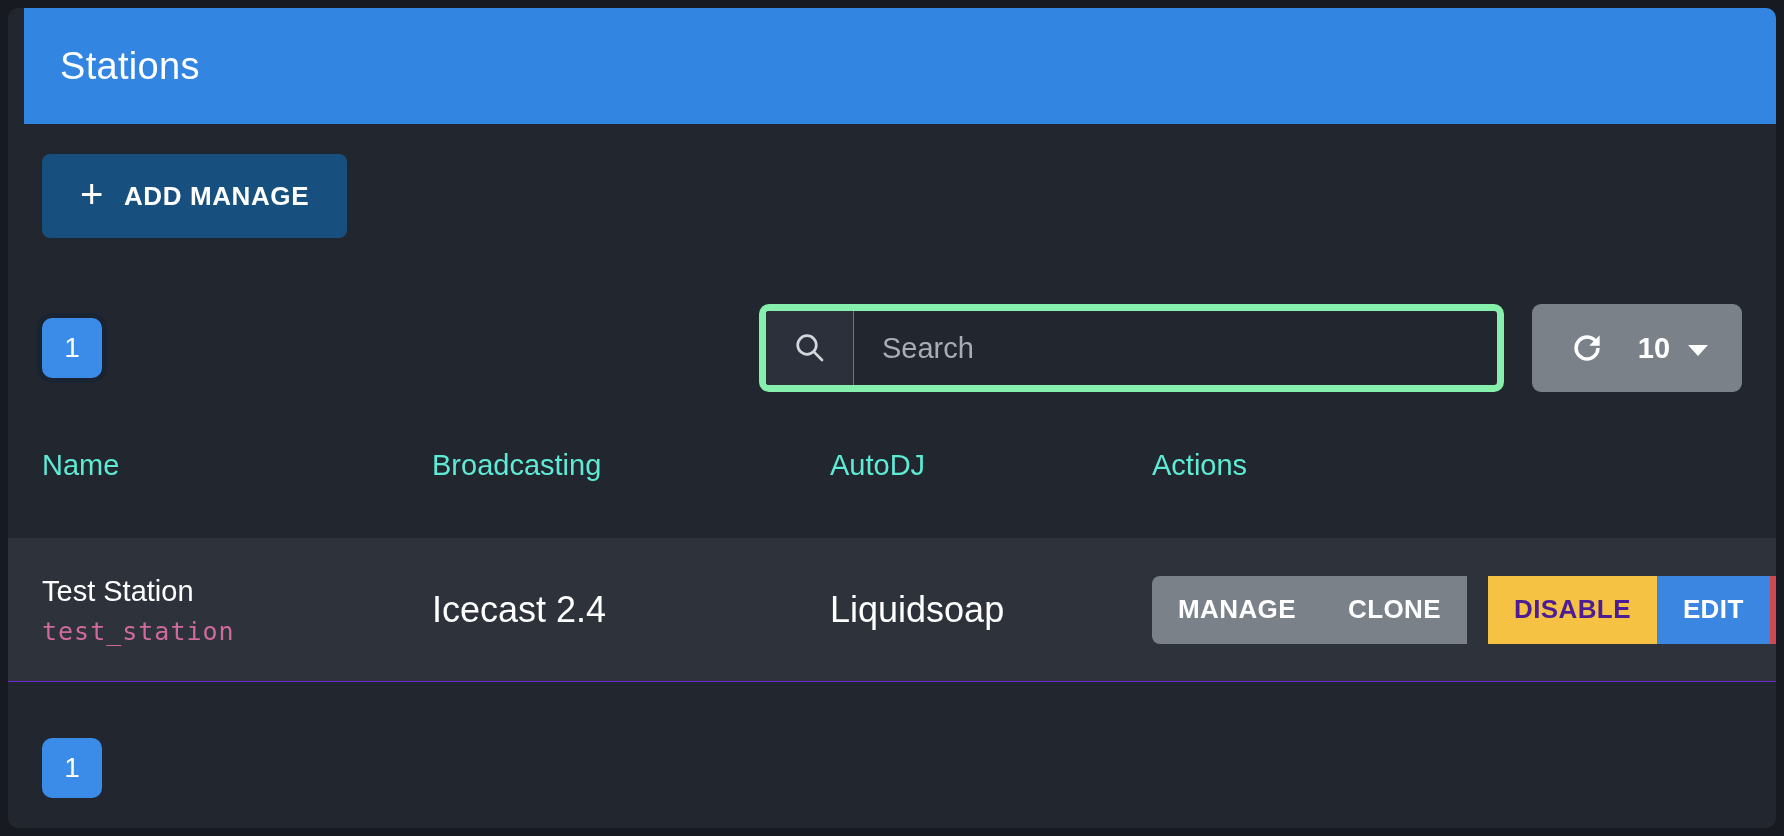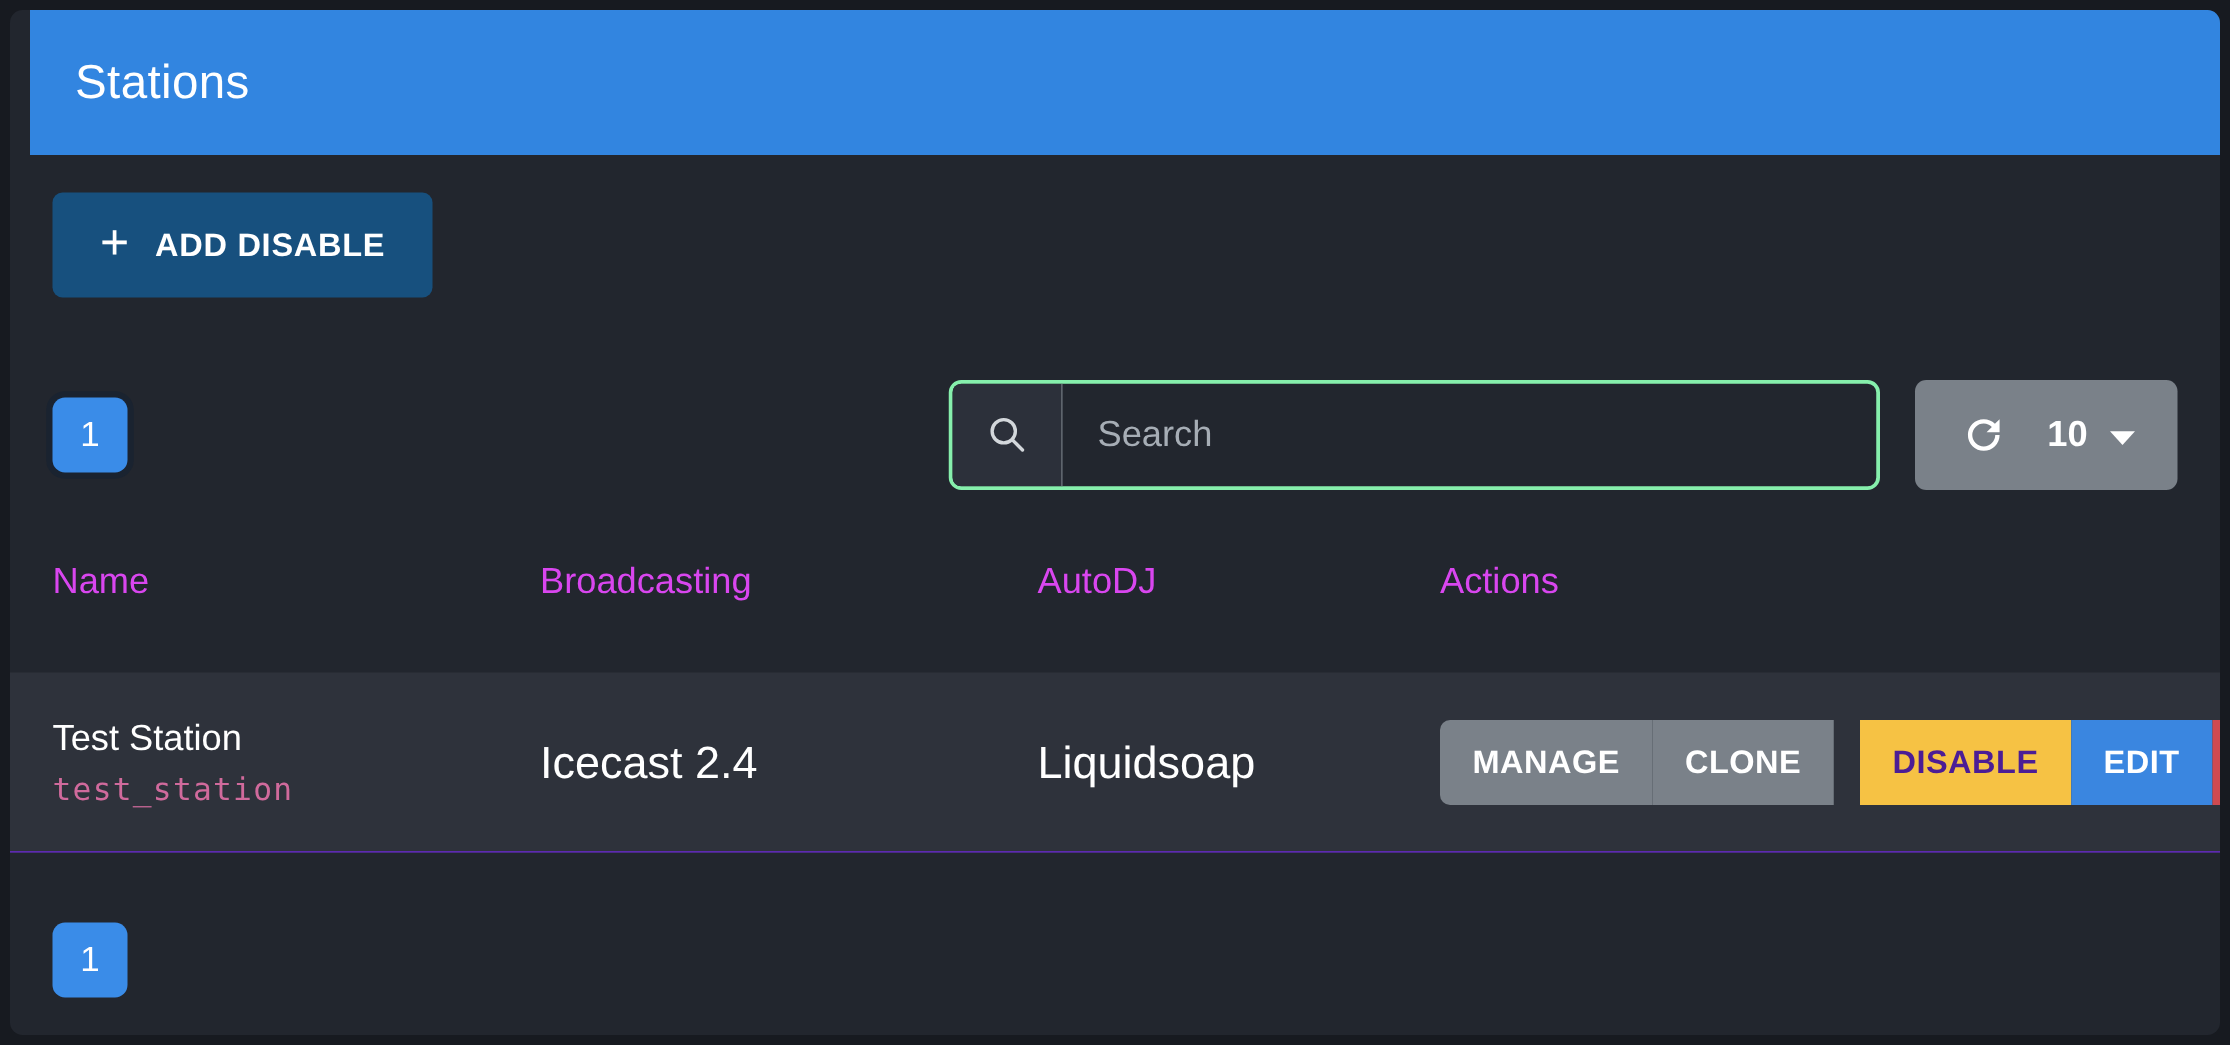--- a/index.html
+++ b/index.html
@@ -68,21 +68,21 @@
     font-family: inherit;
     font-size: 28px;
     font-weight: 400;
     cursor: pointer;
   }
   .page-btn.focus-ring { box-shadow: 0 0 0 5px #1a2330; }
   .toolbar-spacer { flex: 1; }
   .search-group {
     width: 745px;
     height: 88px;
-    border: 3px solid #86efac;
+    border: 7px solid #86efac;
     border-radius: 10px;
     display: flex;
     overflow: hidden;
   }
   .search-icon-seg {
     width: 88px;
     background: #2c303a;
     border-right: 1px solid #6f767e;
     display: flex;
     align-items: center;
@@ -143,21 +143,21 @@
     margin-top: 4px;
   }
   .grid-cols {
     display: grid;
     grid-template-columns: 390px 398px 322px 1fr;
     padding: 0 34px;
     align-items: center;
   }
   .table-head { height: 146px; }
   .th {
-    color: #d946ef;
+    color: #5eead4;
     font-size: 29px;
     font-weight: 500;
   }
   .table-row {
     background: #2e323b;
     height: 144px;
     border-bottom: 1px solid #6d28d9;
   }
   .station-name {
     color: #ffffff;
@@ -204,21 +204,21 @@
 
 <div class="card">
 
   <div class="card-header">
     <h1 class="page-title">Stations</h1>
   </div>
 
   <div class="card-body-top">
     <button class="btn-add">
       <span class="plus-icon">+</span>
-      <span>ADD DISABLE</span>
+      <span>ADD MANAGE</span>
     </button>
 
     <div class="toolbar">
       <button class="page-btn focus-ring">1</button>
 
       <div class="toolbar-spacer"></div>
 
       <div class="search-group">
         <div class="search-icon-seg">
           <span>

